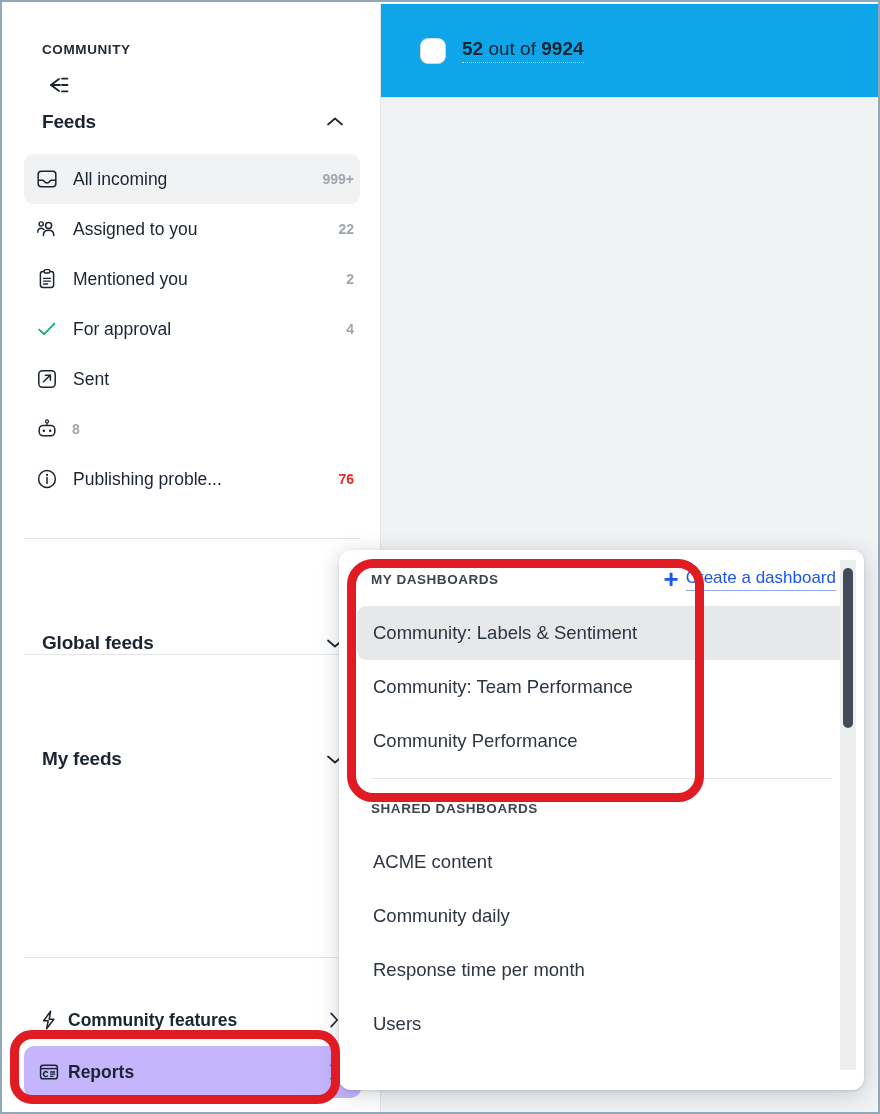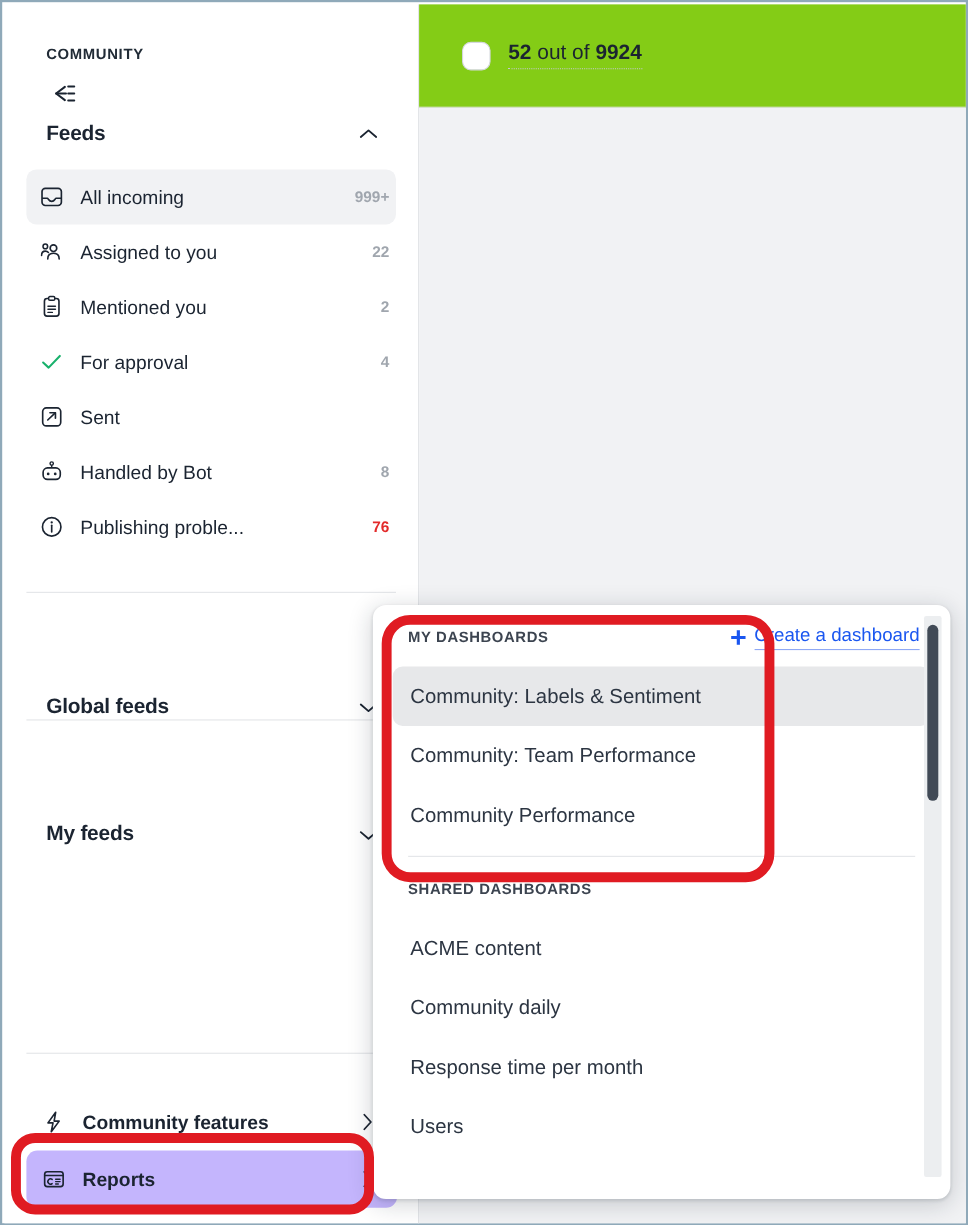--- a/index.html
+++ b/index.html
@@ -92,31 +92,31 @@
 
   .sb-bottom { position: absolute; left: 0; bottom: 0; width: 377px; }
   .bottom-row {
     display: flex; align-items: center;
     height: 52px; margin: 0 20px; border-radius: 10px;
     padding: 0 16px 0 14px; cursor: pointer;
   }
   .bottom-row.active { background: #c4b5fd; }
   .bottom-label {
     flex: 1 1 auto; font-size: 17.5px; font-weight: bold;
-    color: #1b2431; margin-left: 9px;
+    color: #1b2431; margin-left: 2px;
   }
 
   
   #main {
     position: absolute; left: 379px; top: 2px;
     width: 499px; height: 1110px;
     background: #f1f2f4;
   }
   .main-head {
-    height: 94px; background: #84cc16;
+    height: 94px; background: #0ea5e9;
     border-bottom: 1px solid #e3e5e8;
     display: flex; align-items: center;
     padding-left: 39px;
   }
   .sel-checkbox {
     width: 26px; height: 26px; border-radius: 8px;
     border: 1.6px solid #d3d7dc; background: #fff;
     cursor: pointer; flex: 0 0 26px;
   }
   .sel-text {
@@ -282,21 +282,20 @@
       <div class="feed-row">
         <span class="feed-ico">
           <svg width="22" height="22" viewBox="0 0 22 22" fill="none">
             <circle cx="11" cy="3.4" r="1.5" stroke="#1b2431" stroke-width="1.3"></circle>
             <path d="M11 5 V7.4" stroke="#1b2431" stroke-width="1.3"></path>
             <rect x="3.2" y="7.4" width="15.6" height="10.4" rx="4" stroke="#1b2431" stroke-width="1.5"></rect>
             <circle cx="7.8" cy="12.8" r="1.25" fill="#1b2431"></circle>
             <circle cx="14.2" cy="12.8" r="1.25" fill="#1b2431"></circle>
           </svg>
         </span>
-        <span class="feed-label">Handled by Bot</span>
         <span class="feed-count">8</span>
       </div>
 
       <div class="feed-row">
         <span class="feed-ico">
           <svg width="22" height="22" viewBox="0 0 22 22" fill="none">
             <circle cx="11" cy="11" r="8.4" stroke="#1b2431" stroke-width="1.5"></circle>
             <circle cx="11" cy="6.9" r="1.05" fill="#1b2431"></circle>
             <path d="M11 9.6 V15.6" stroke="#1b2431" stroke-width="1.5" stroke-linecap="round"></path>
           </svg>

